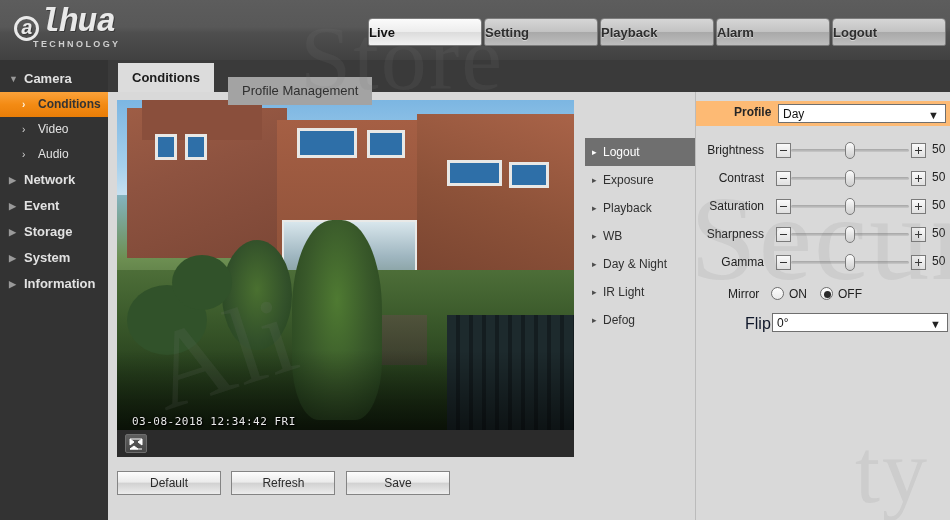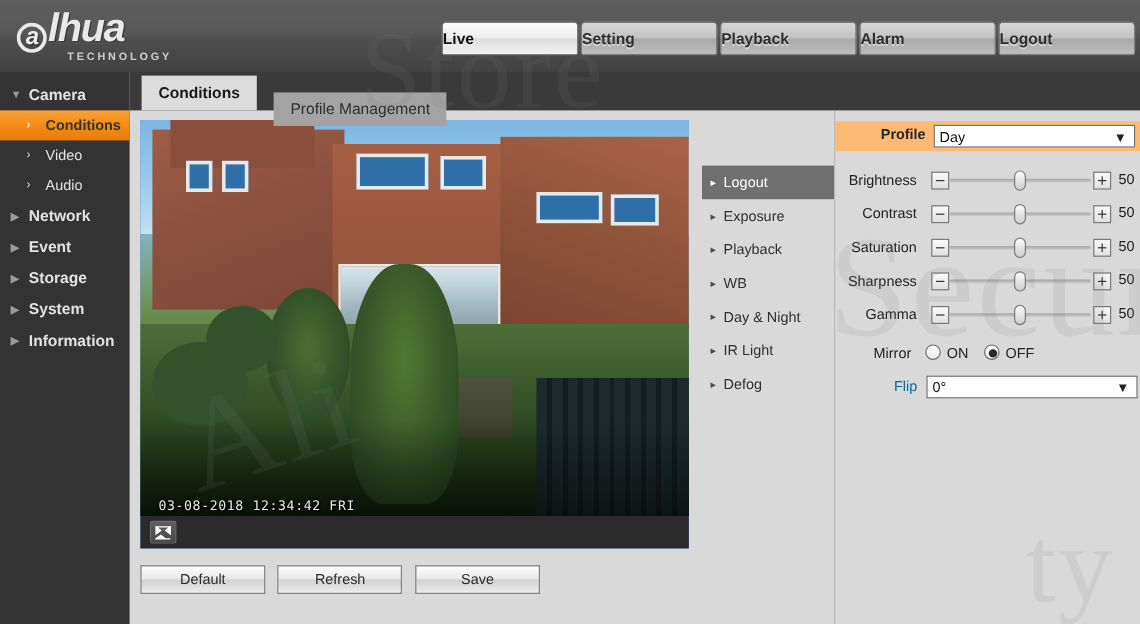--- a/index.html
+++ b/index.html
@@ -39,35 +39,35 @@
     width: 950px; height: 60px;
     background: linear-gradient(180deg,#5d5d5d 0%, #585858 45%, #4e4e4e 55%, #414141 100%);
     z-index: 20;
   }
   .logo {
     position: absolute; left: 14px; top: 6px;
     width: 170px; height: 46px;
     color: #e8e8e8;
   }
   .logo-main {
-    font-family: Liberation Sans, sans-serif;
+    font-family: Liberation Mono, monospace;
     font-style: italic;
     font-weight: bold;
     font-size: 33px;
     letter-spacing: -1px;
     line-height: 34px;
     color: #e9e9e9;
     text-shadow: 1px 1px 0 #3a3a3a;
   }
   .logo-sub {
     font-size: 9px;
     letter-spacing: 2.4px;
     font-weight: bold;
     color: #cfcfcf;
-    margin-left: 42px;
+    margin-left: 19px;
     margin-top: -2px;
   }
   .logo-ring {
     display: inline-block;
     border: 3px solid #e9e9e9;
     border-radius: 50%;
     width: 25px; height: 25px;
     line-height: 19px;
     text-align: center;
     font-size: 20px;
@@ -391,21 +391,21 @@
     left: 3px; top: 3px; width: 7px; height: 7px;
     border-radius: 50%; background: #2a2a2a;
   }
   .radio.r-on  { left: 75px; }
   .radio.r-off { left: 124px; }
   .rlab { position: absolute; top: 3px; font-size: 12px; color: #222; }
   .rlab.l-on  { left: 93px; }
   .rlab.l-off { left: 142px; }
 
   .flip-row { position: absolute; left: 0; top: 220px; width: 254px; height: 22px; }
-  .flip-label { position: absolute; left: 49px; top: 3px; font-size: 12px; color: #0369a1; text-align: right; }
+  .flip-label { position: absolute; left: 49px; top: 3px; font-size: 16px; color: #0f172a; text-align: right; }
   .flip-sel { left: 76px; top: 1px; width: 176px; }
 </style>
 </head>
 <body>
 
 <div id="app">
 
   <div class="header">
     <div class="logo">
       <div class="logo-main">

